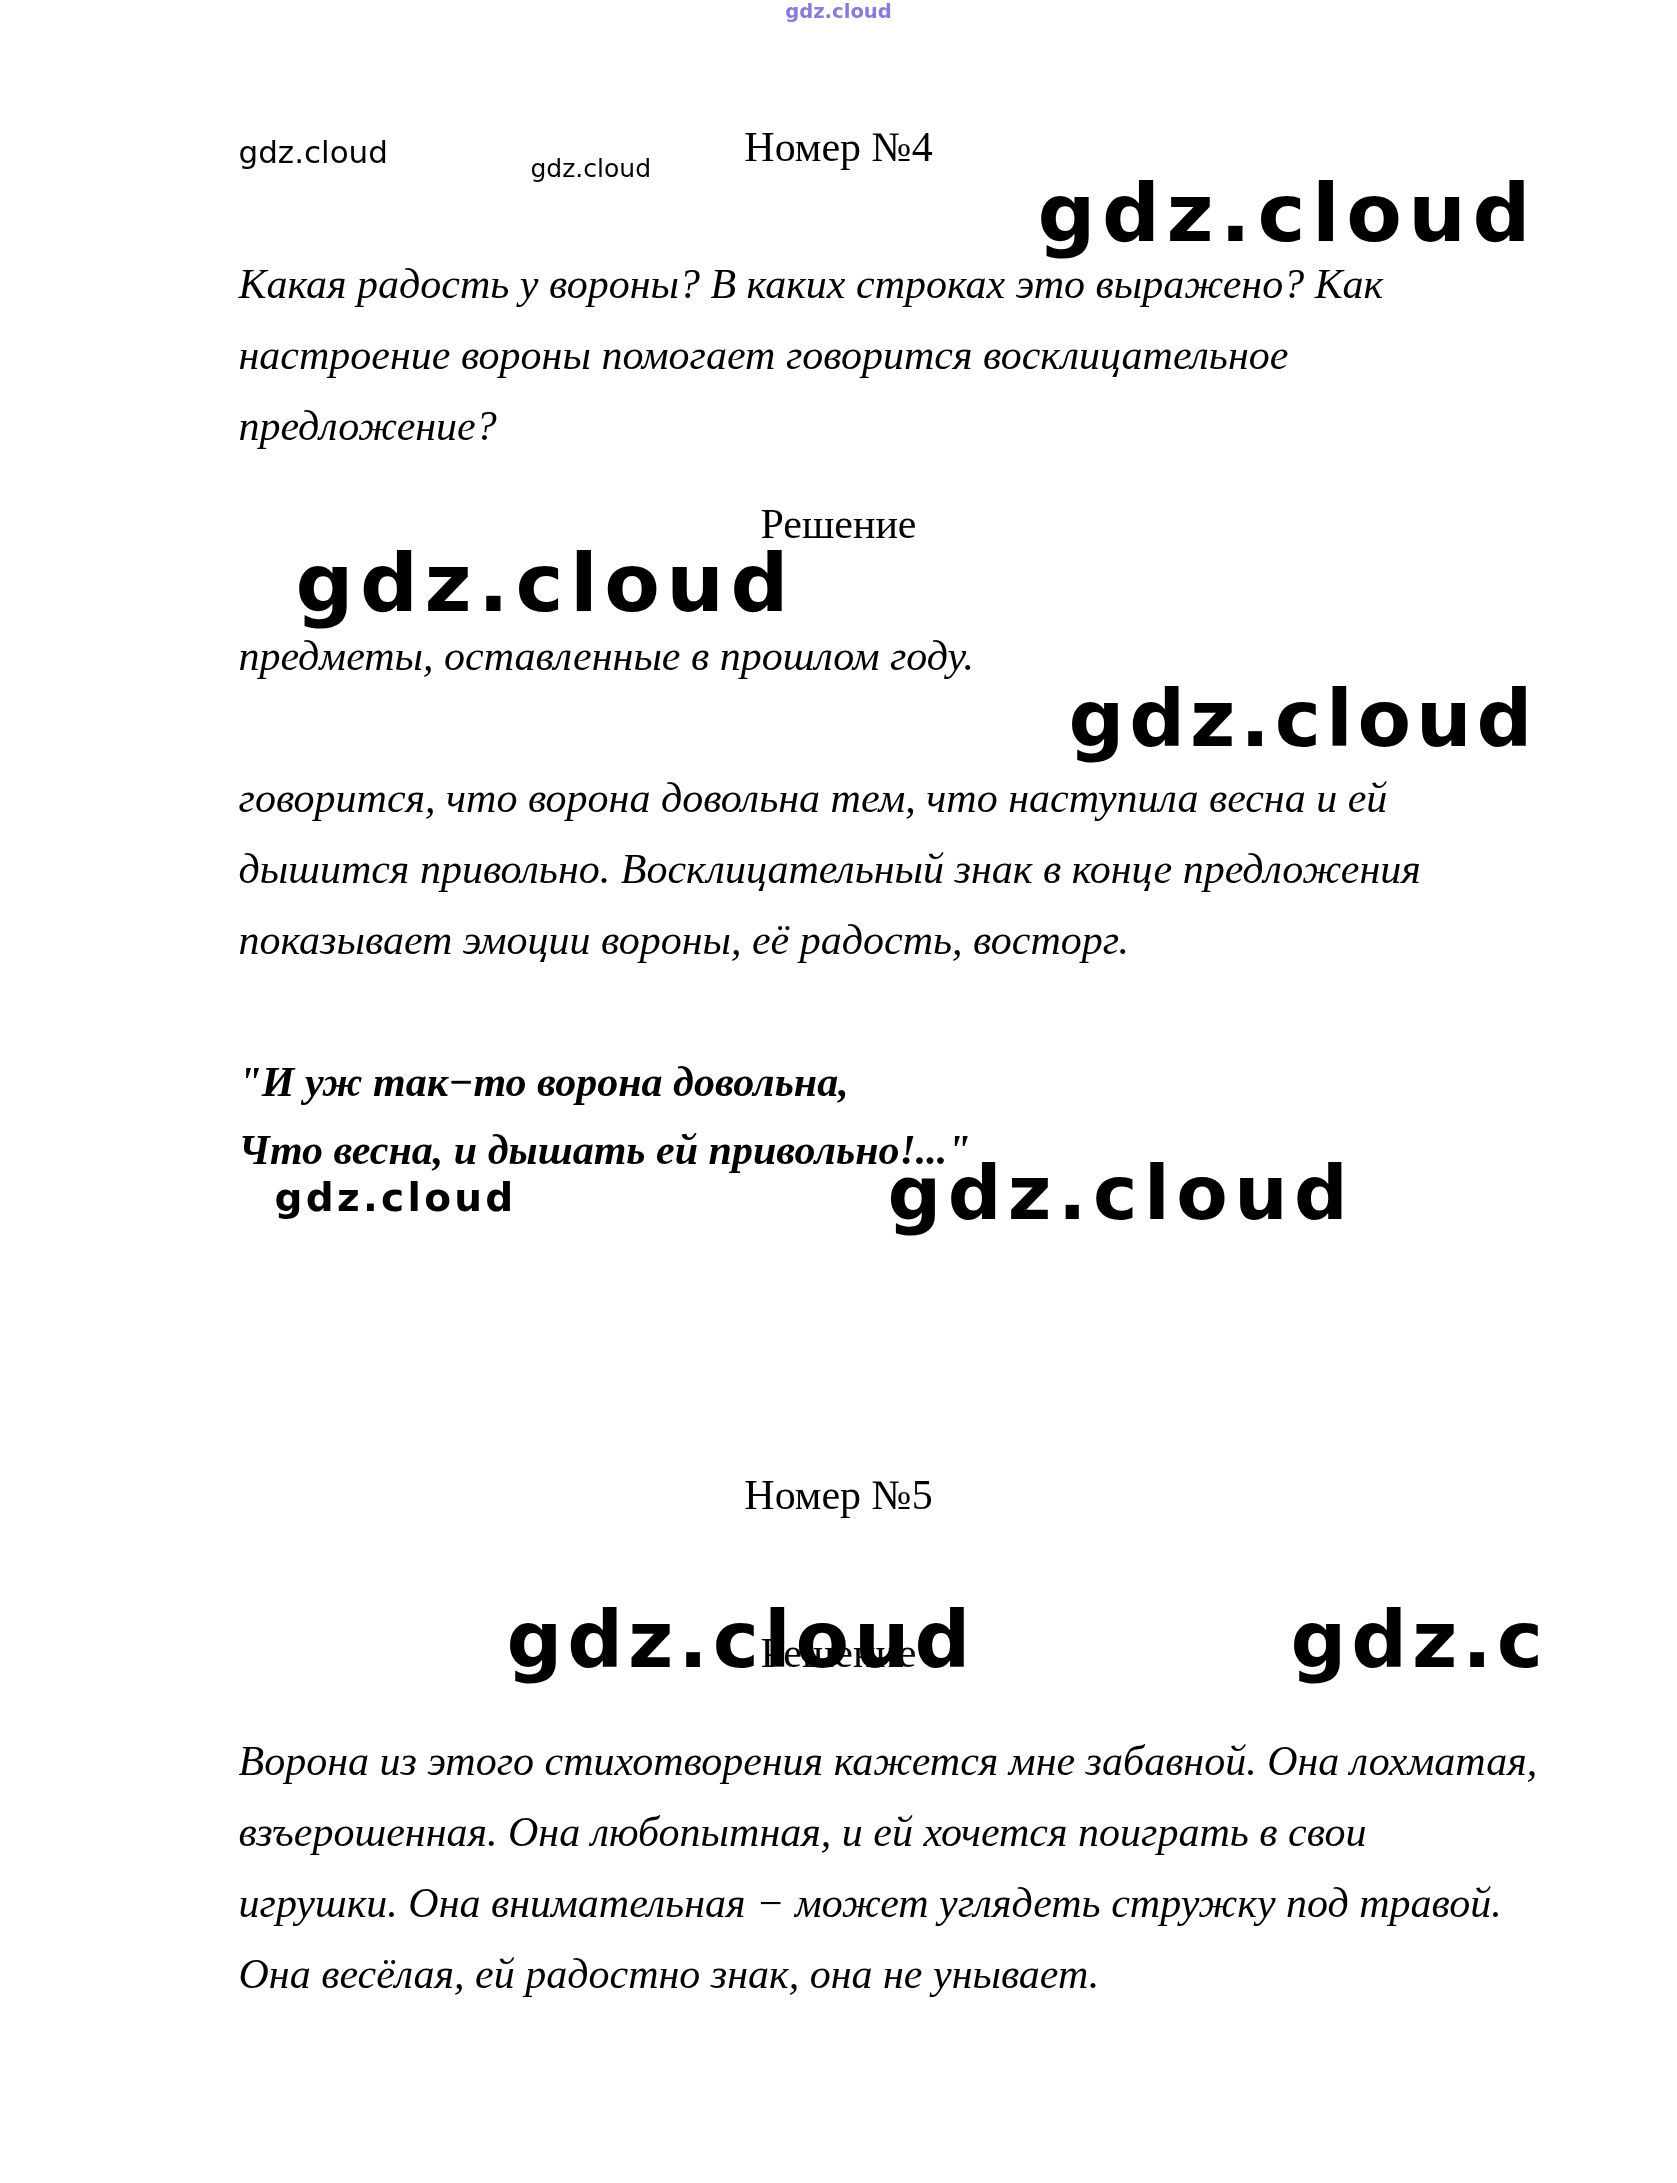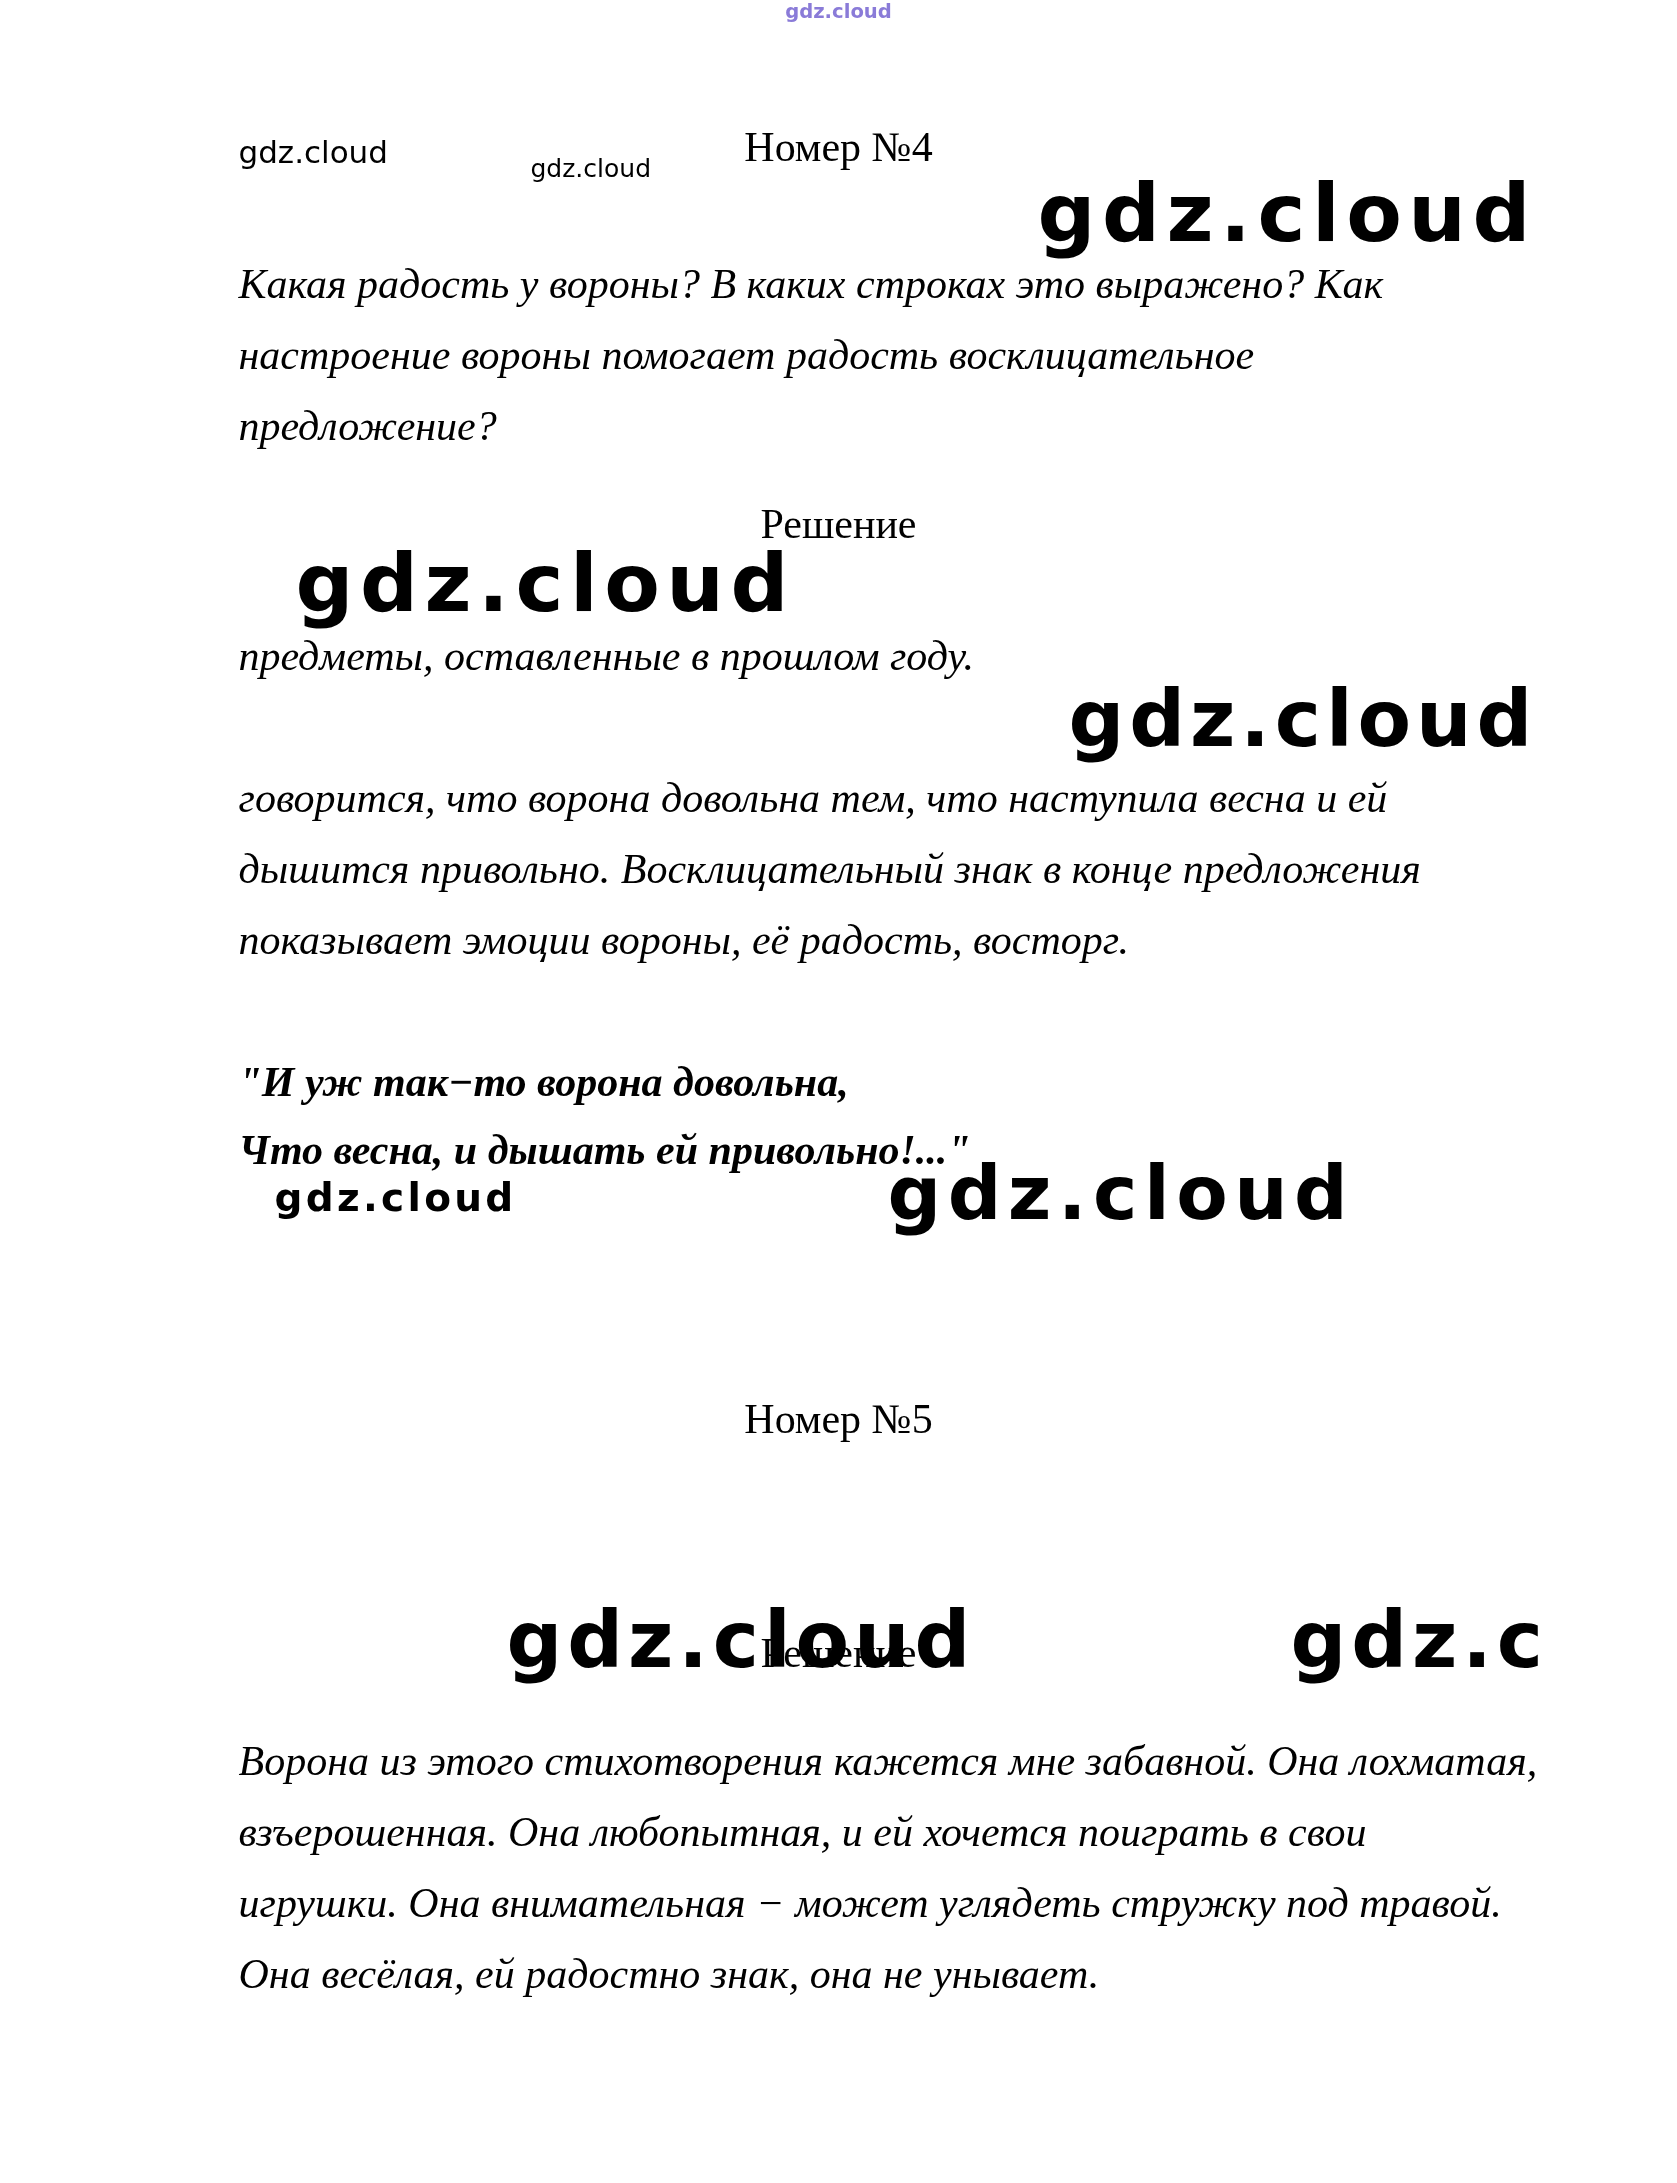--- a/index.html
+++ b/index.html
@@ -48,21 +48,21 @@
     position: absolute;
     left: 0; width: 100%;
     text-align: center;
     font-size: 42px;
     font-weight: 400;
     line-height: 1.2;
     font-family: Liberation Serif, serif;
   }
   .h-num4  { top: 122px; }
   .h-resh1 { top: 499px; }
-  .h-num5  { top: 1394px; }
+  .h-num5  { top: 1470px; }
   .h-resh2 { top: 1628px; }
 
   
   .para {
     position: absolute;
     left: 104px;
     right: 81px;
     font-size: 42px;
     line-height: 71px;
     font-style: italic;
@@ -88,21 +88,21 @@
   <div class="wm wm-e">gdz.cloud</div>
   <div class="wm wm-f">gdz.cloud</div>
   <div class="wm wm-g">gdz.cloud</div>
   <div class="wm wm-h">gdz.cloud</div>
   <div class="wm wm-i">gdz.cloud</div>
 
   <div class="heading h-num4">Номер №4</div>
 
   <div class="para p-q4">
     <div class="line">Какая радость у вороны? В каких строках это выражено? Как</div>
-    <div class="line">настроение вороны помогает радость восклицательное</div>
+    <div class="line">настроение вороны помогает говорится восклицательное</div>
     <div class="line">предложение?</div>
   </div>
 
   <div class="heading h-resh1">Решение</div>
 
   <div class="para p-a4a">
     <div class="line">предметы, оставленные в прошлом году.</div>
   </div>
 
   <div class="para p-a4b">

